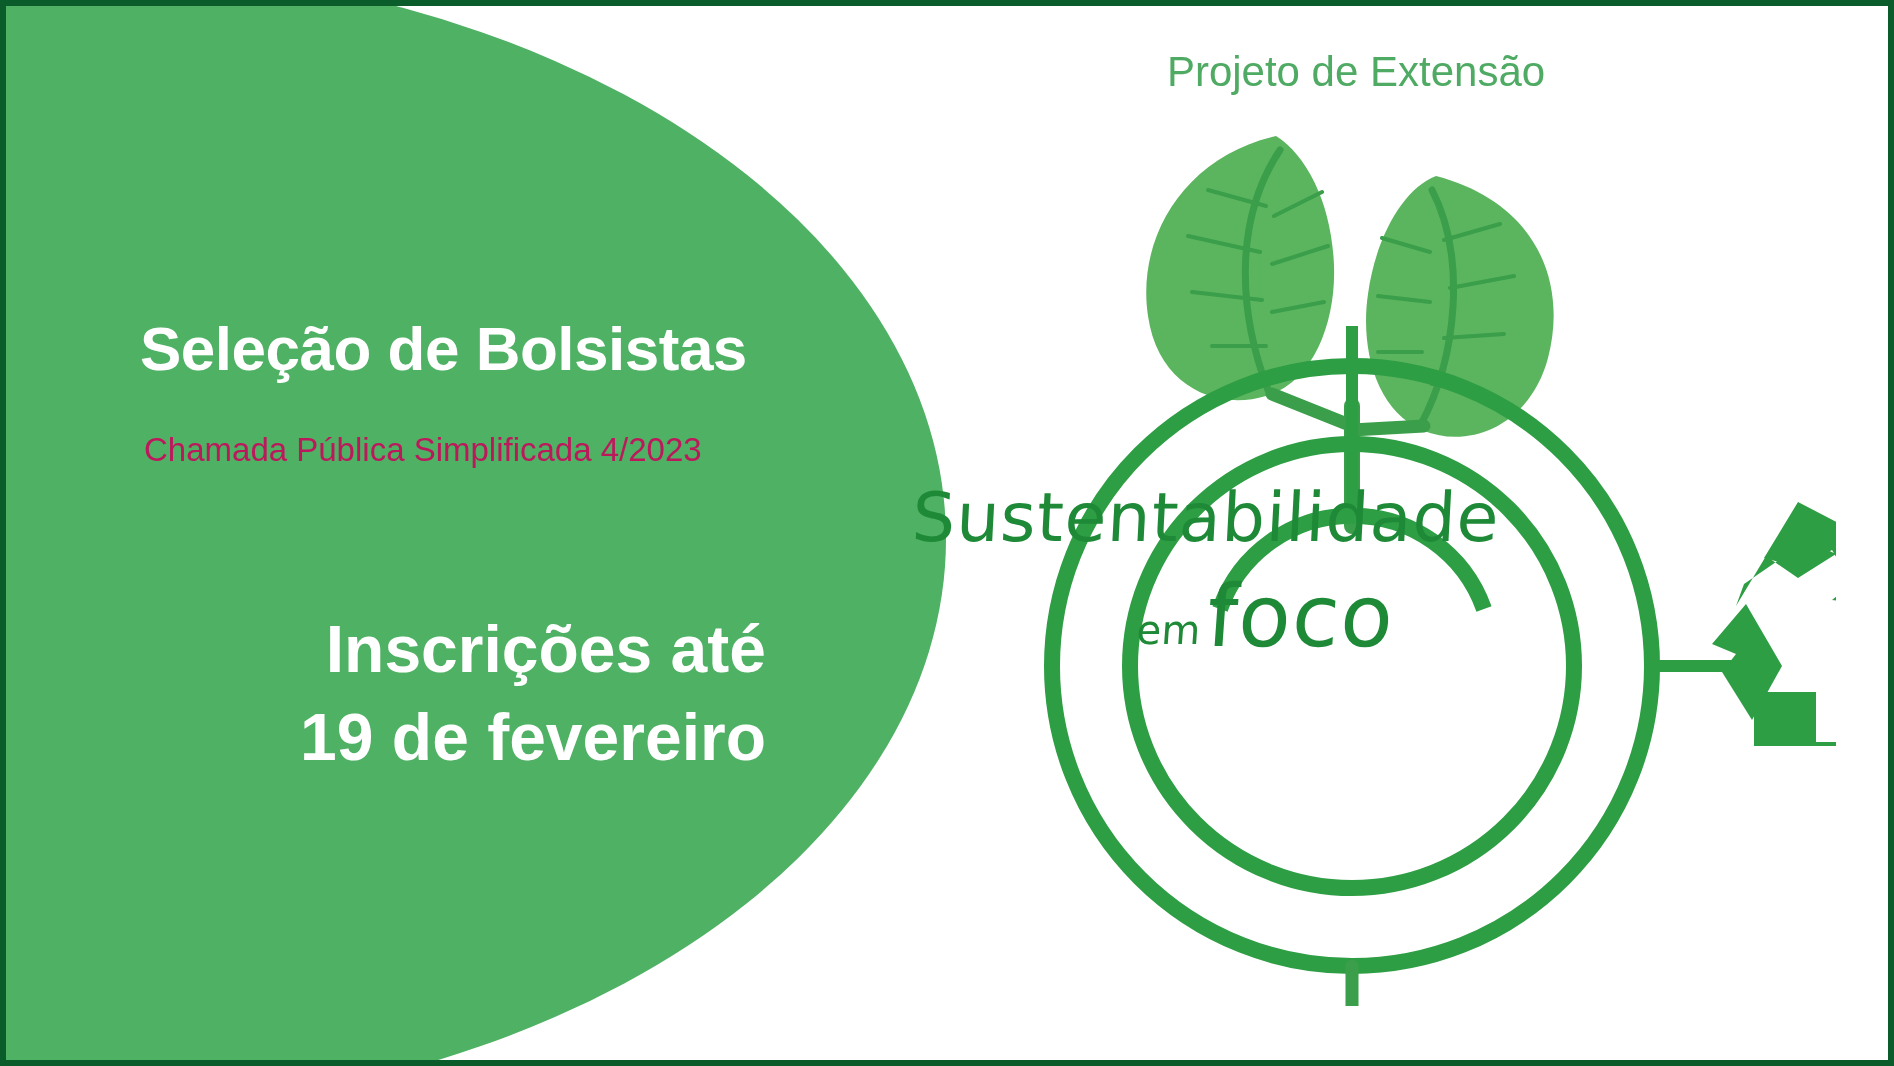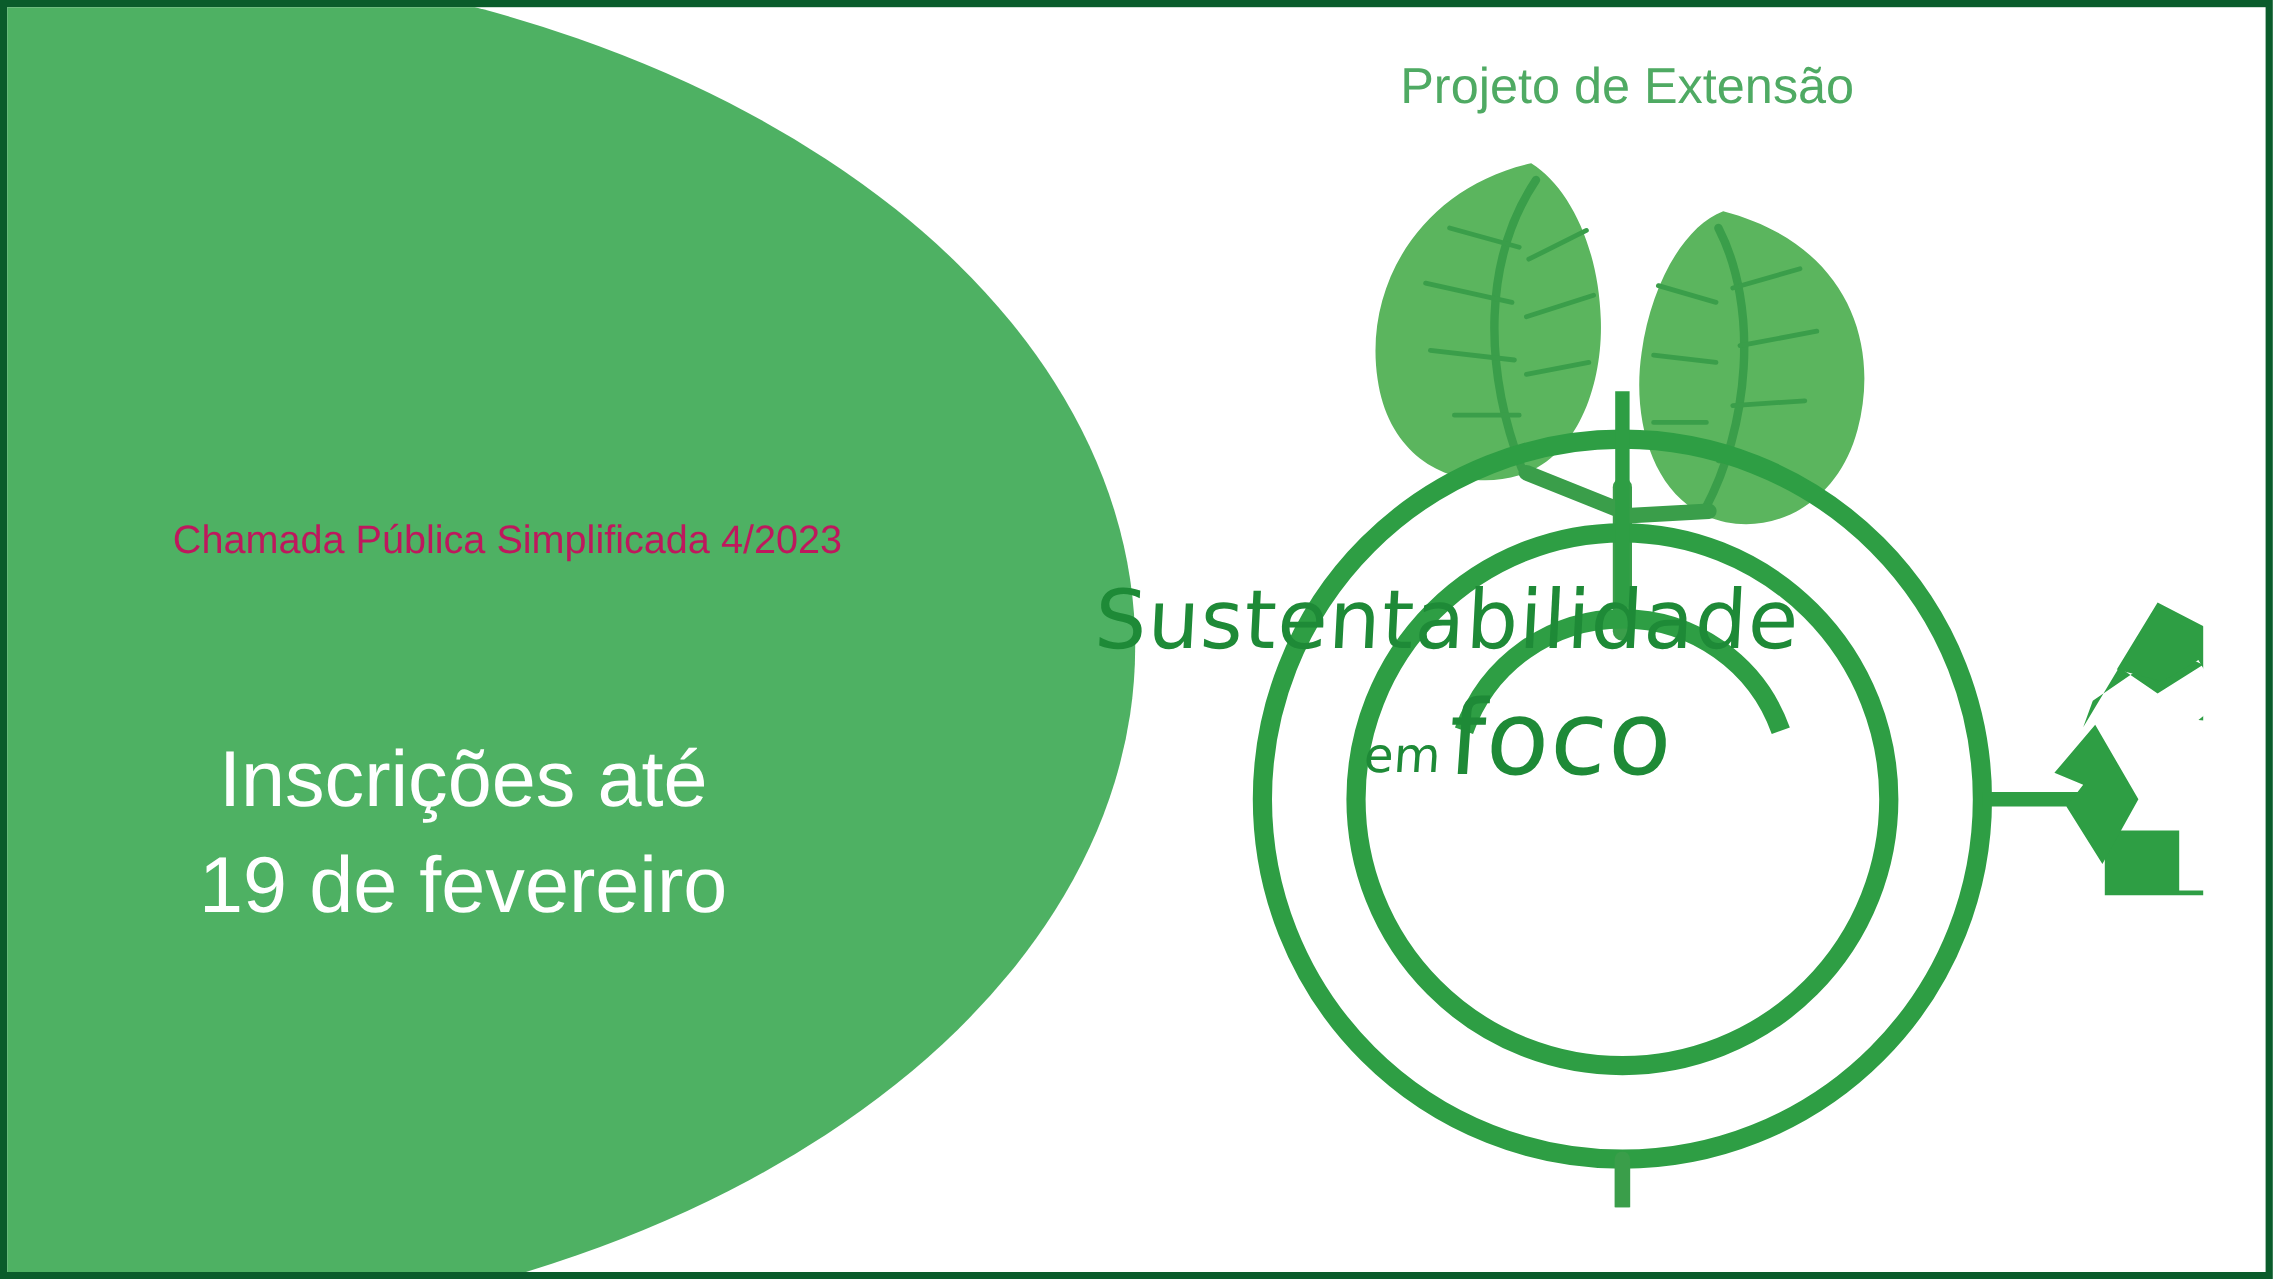--- a/index.html
+++ b/index.html
@@ -67,24 +67,24 @@
     font-weight: normal;
     line-height: 1.15;
     white-space: nowrap;
   }
 
   .deadline {
     position: absolute;
     left: 0;
     top: 600px;
     width: 760px;
-    text-align: center;
+    text-align: right;
     color: #ffffff;
     font-size: 66px;
-    font-weight: normal;
+    font-weight: bold;
     line-height: 1.33;
   }
   .deadline .dl-line { display: block; white-space: nowrap; }
 
   
   .logo-area {
     position: absolute;
     left: 950px;
     top: 0;
     width: 944px;
@@ -151,20 +151,21 @@
   }
 </style>
 </head>
 <body>
 
 <div id="poster">
 
   <div class="green-panel"></div>
 
   <div class="left-text">
+    <div class="headline">Seleção de Bolsistas</div>
 
     <div class="subheadline">Chamada Pública Simplificada 4/2023</div>
 
     <div class="deadline">
       <span class="dl-line">Inscrições até</span>
       <span class="dl-line">19 de fevereiro</span>
     </div>
   </div>
 
   <div class="logo-area">

